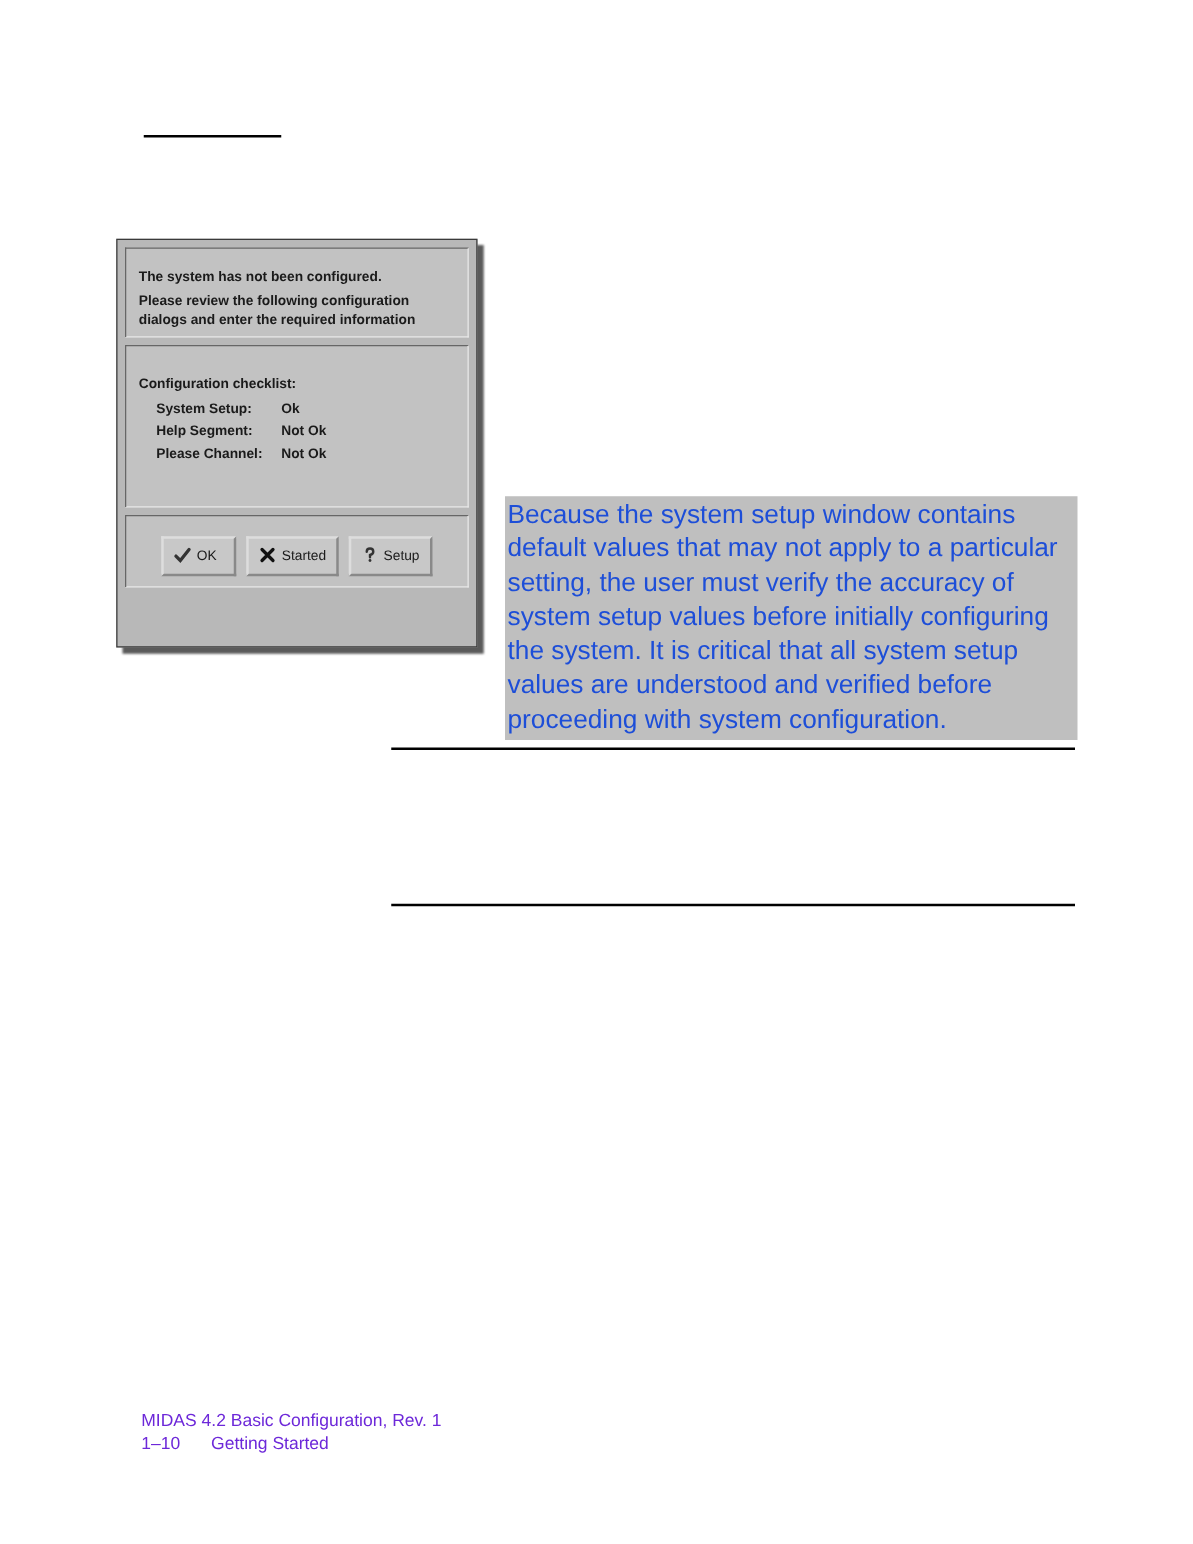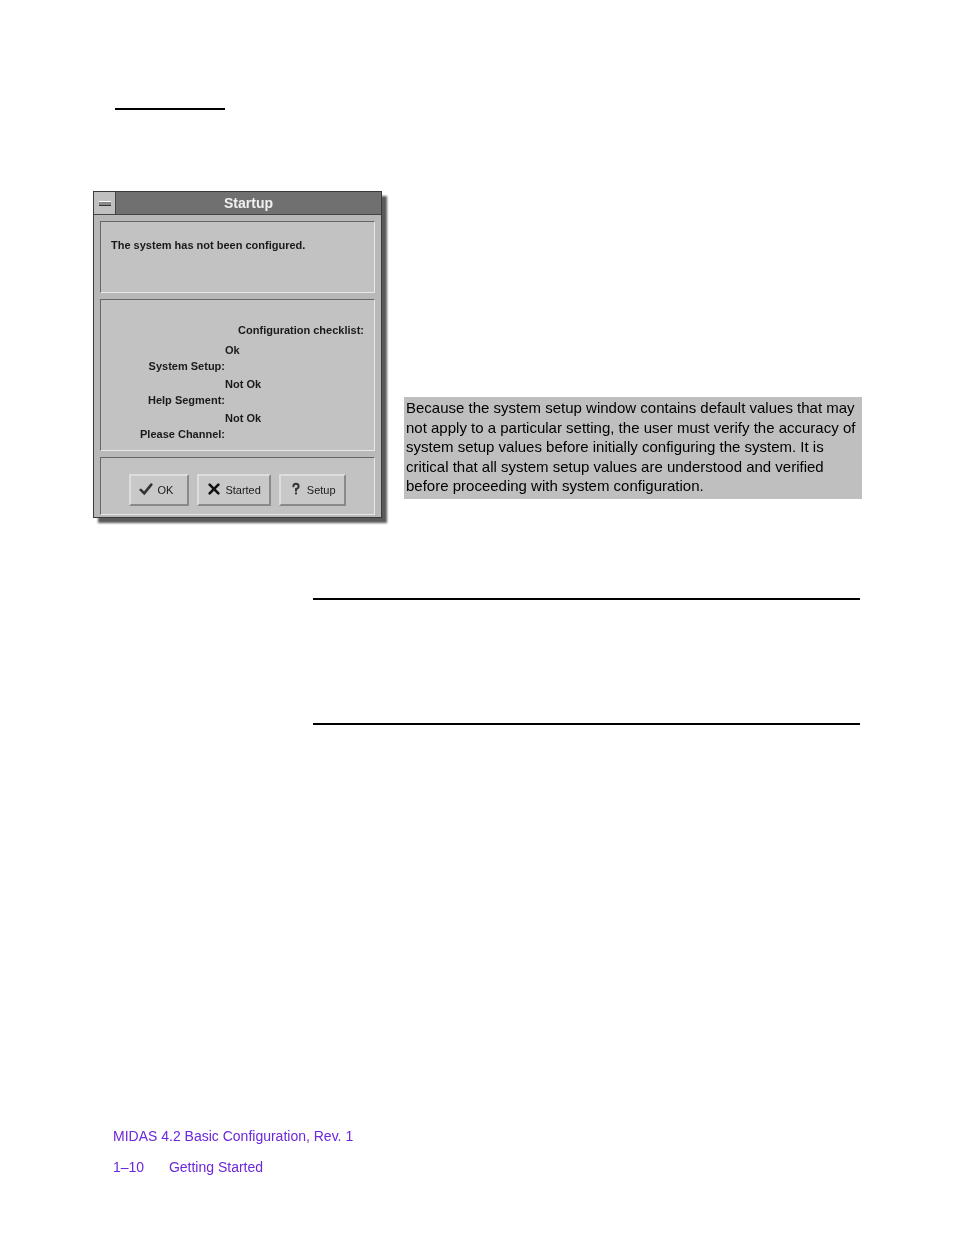--- a/index.html
+++ b/index.html
@@ -114,21 +114,20 @@
   }
   .check-row {
     display: flex;
     font-size: 11px;
     font-weight: bold;
     color: #1a1a1a;
     margin-bottom: 6px;
   }
   .check-label {
     width: 100px;
-    margin-top: 16px;
   }
   .check-val {}
 
   .button-row {
     display: flex;
     justify-content: center;
     gap: 8px;
     margin-top: 8px;
   }
   .btn {
@@ -146,24 +145,24 @@
     cursor: default;
   }
   .btn svg { width: 14px; height: 14px; }
 
   .callout {
     position: absolute;
     left: 404px;
     top: 397px;
     width: 454px;
     background: #bfbfbf;
-    font-size: 15px;
+    font-size: 21px;
     line-height: 1.3;
     padding: 1px 2px 3px 2px;
-    color: #000000;
+    color: #1d4ed8;
   }
 
   .note-rule-top {
     position: absolute;
     left: 313px;
     top: 598px;
     width: 547px;
     height: 2px;
     background: #000;
   }
@@ -178,53 +177,48 @@
 
   .footer {
     position: absolute;
     left: 113px;
     top: 1127px;
     font-size: 14px;
     color: #6d28d9;
     line-height: 1.3;
   }
   .footer .line2 {
-    margin-top: 13px;
+    margin-top: 0px;
   }
   .page-num {
     display: inline-block;
     width: 52px;
   }
 </style>
 </head>
 <body>
 
 <div class="page">
 
   <div class="underline-rule"></div>
 
   <div class="dialog-shadow"></div>
 
   <div class="dialog">
-    <div class="titlebar">
-      <div class="sysmenu">
-        <div class="sysmenu-inner"></div>
-      </div>
-      <div class="title-text">Startup</div>
-    </div>
 
     <div class="dialog-body">
 
       <div class="inset-panel" style="height:72px;">
         <div class="msg-bold">The system has not been configured.</div>
+        <div class="msg-line">Please review the following configuration dialogs and enter the required information</div>
       </div>
 
       <div style="height:6px;"></div>
 
-      <div class="inset-panel" style="height:152px;text-align:right;">
+      <div class="inset-panel" style="height:130px;">
         <div class="checklist-heading">Configuration checklist:</div>
         <div class="checklist">
           <div class="check-row">
             <div class="check-label">System Setup:</div>
             <div class="check-val">Ok</div>
           </div>
           <div class="check-row">
             <div class="check-label">Help Segment:</div>
             <div class="check-val">Not Ok</div>
           </div>

